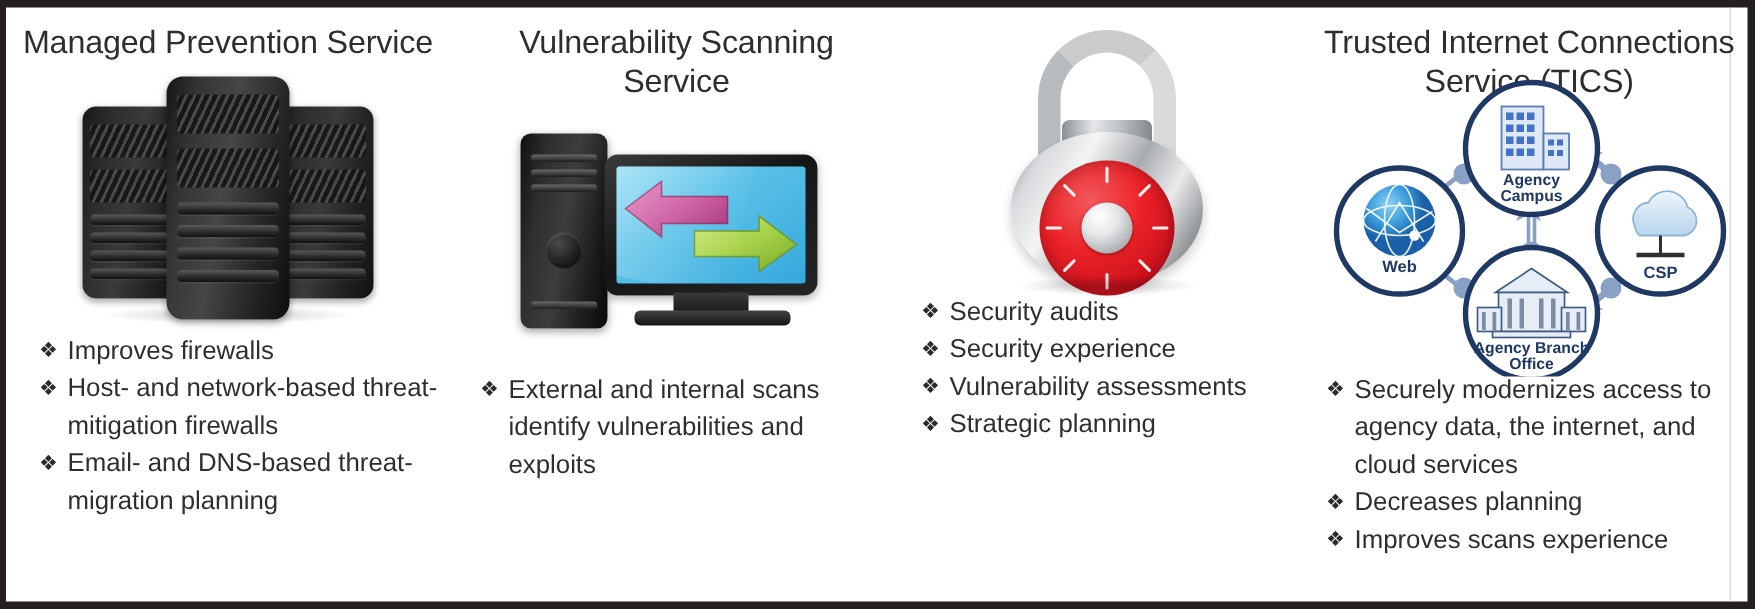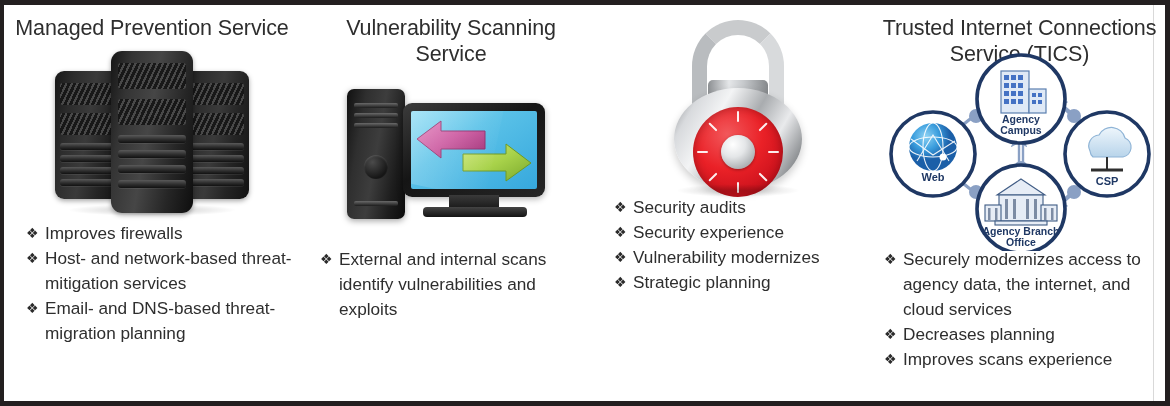--- a/index.html
+++ b/index.html
@@ -253,21 +253,21 @@
           <div class="srv-shadow"></div>
         </div>
       </div>
       <div class="bullets">
         <div class="bullet">
           <span class="mk">❖</span>
           <span class="tx">Improves firewalls</span>
         </div>
         <div class="bullet">
           <span class="mk">❖</span>
-          <span class="tx">Host- and network-based threat-mitigation services</span>
+          <span class="tx">Host- and network-based threat-mitigation firewalls</span>
         </div>
         <div class="bullet">
           <span class="mk">❖</span>
           <span class="tx">Email- and DNS-based threat-migration planning</span>
         </div>
       </div>
     </div>
 
     <div class="col col-2">
       <div class="col-title">Vulnerability Scanning Service</div>
@@ -338,21 +338,21 @@
         <div class="bullet">
           <span class="mk">❖</span>
           <span class="tx">Security audits</span>
         </div>
         <div class="bullet">
           <span class="mk">❖</span>
           <span class="tx">Security experience</span>
         </div>
         <div class="bullet">
           <span class="mk">❖</span>
-          <span class="tx">Vulnerability modernizes</span>
+          <span class="tx">Vulnerability assessments</span>
         </div>
         <div class="bullet">
           <span class="mk">❖</span>
           <span class="tx">Strategic planning</span>
         </div>
       </div>
     </div>
 
     <div class="col col-4">
       <div class="col-title">Trusted Internet Connections Service (TICS)</div>

